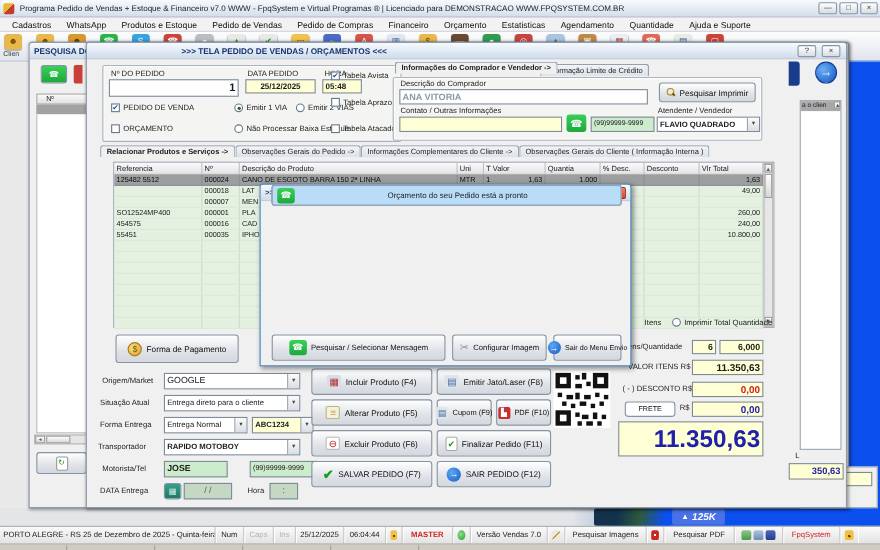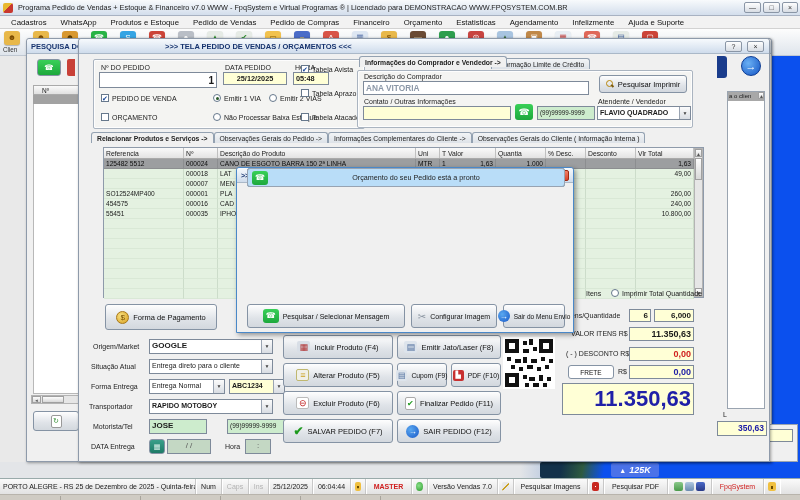--- a/index.html
+++ b/index.html
@@ -89,21 +89,21 @@
 
   <span class="mi">Cadastros</span>
       <span class="mi">WhatsApp</span>
       <span class="mi">Produtos e Estoque</span>
       <span class="mi">Pedido de Vendas</span>
       <span class="mi">Pedido de Compras</span>
       <span class="mi">Financeiro</span>
       <span class="mi">Orçamento</span>
       <span class="mi">Estatisticas</span>
       <span class="mi">Agendamento</span>
-      <span class="mi">Infelizmente</span>
+      <span class="mi">Quantidade</span>
       <span class="mi">Ajuda e Suporte</span>
     </div>
 
   <div class="abs" style="left:0;top:29px;width:800px;height:27px;background:linear-gradient(#fdfdfd,#dfe5ec);border-bottom:1px solid #c0c8d2;">
     <div id="tbicons">
 
     <span class="ti" style="background: rgb(232, 184, 74); color: rgb(122, 74, 0);">☻</span>
         <span class="ti" style="background: rgb(232, 184, 74); color: rgb(122, 74, 0);">☻</span>
         <span class="ti" style="background: rgb(216, 152, 48); color: rgb(90, 58, 0);">☻</span>
         <span class="ti" style="background: rgb(40, 180, 70); color: rgb(255, 255, 255);">☎</span>
@@ -448,21 +448,21 @@
       </div>
 
     
     <div class="btn" style="left:26px;top:265px;width:112px;height:26px;">
       <span class="ic" style="width:13px;height:13px;border-radius:50%;background:radial-gradient(circle at 35% 35%,#f8e080,#d8a020);color:#7a5000;font-size:8px;border:1px solid #a87818;">$</span>
       <span>Forma de Pagamento</span>
     </div>
 
     
     <span class="lab" style="left:14px;top:304px;">Origem/Market</span>
-    <div class="fld dd" style="left:70px;top:300px;width:124px;height:15px;"><span style="font-weight:bold;margin-top:29px;">GOOGLE</span><i class="da">▼</i></div>
+    <div class="fld dd" style="left:70px;top:300px;width:124px;height:15px;"><span style="font-weight:normal;margin-top:29px;">GOOGLE</span><i class="da">▼</i></div>
     <span class="lab" style="left:12px;top:324px;">Situação Atual</span>
     <div class="fld dd" style="left:70px;top:320px;width:124px;height:15px;"><span style="font-size:7px;">Entrega direto para o cliente</span><i class="da">▼</i></div>
     <span class="lab" style="left:12px;top:344px;">Forma Entrega</span>
     <div class="fld dd" style="left:70px;top:340px;width:76px;height:15px;"><span style="font-size:7px;">Entrega Normal</span><i class="da">▼</i></div>
     <div class="fld dd yf" style="left:150px;top:340px;width:56px;height:15px;"><span style="font-weight:bold;font-size:7px;">ABC1234</span><i class="da">▼</i></div>
     <span class="lab" style="left:10px;top:364px;">Transportador</span>
     <div class="fld dd" style="left:70px;top:360px;width:124px;height:15px;"><span style="font-weight:bold;font-size:7px;">RAPIDO MOTOBOY</span><i class="da">▼</i></div>
     <span class="lab" style="left:14px;top:384px;">Motorista/Tel</span>
     <div class="fld gf" style="left:70px;top:380px;width:58px;height:15px;font-weight:bold;">JOSE</div>
     <div class="fld gf" style="left:148px;top:380px;width:62px;height:15px;font-size:6.5px;">(99)99999-9999</div>

